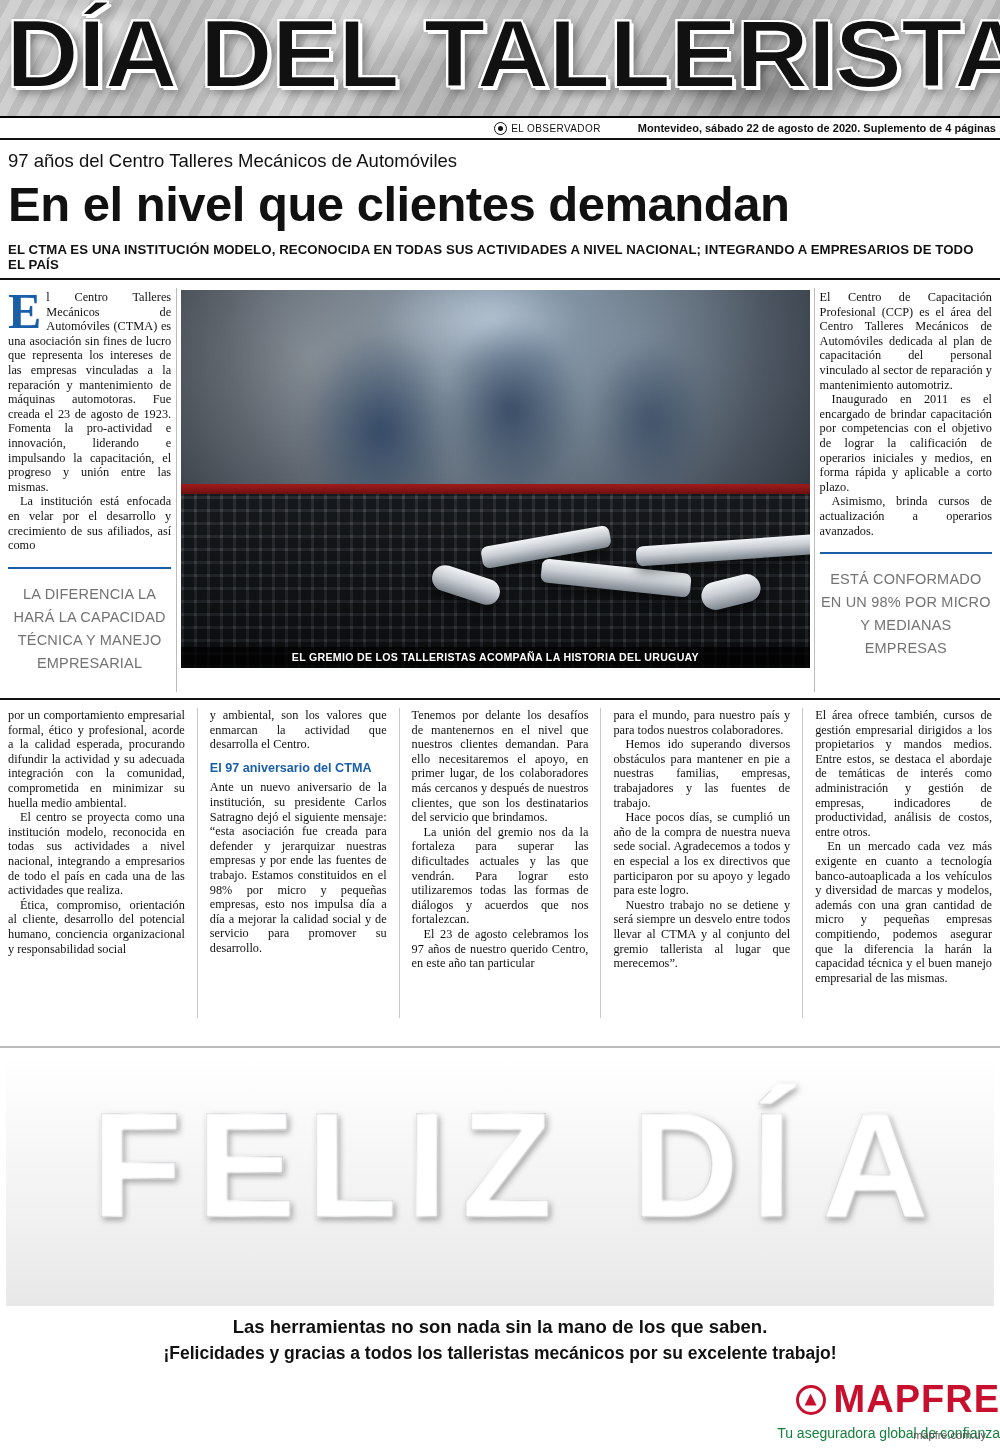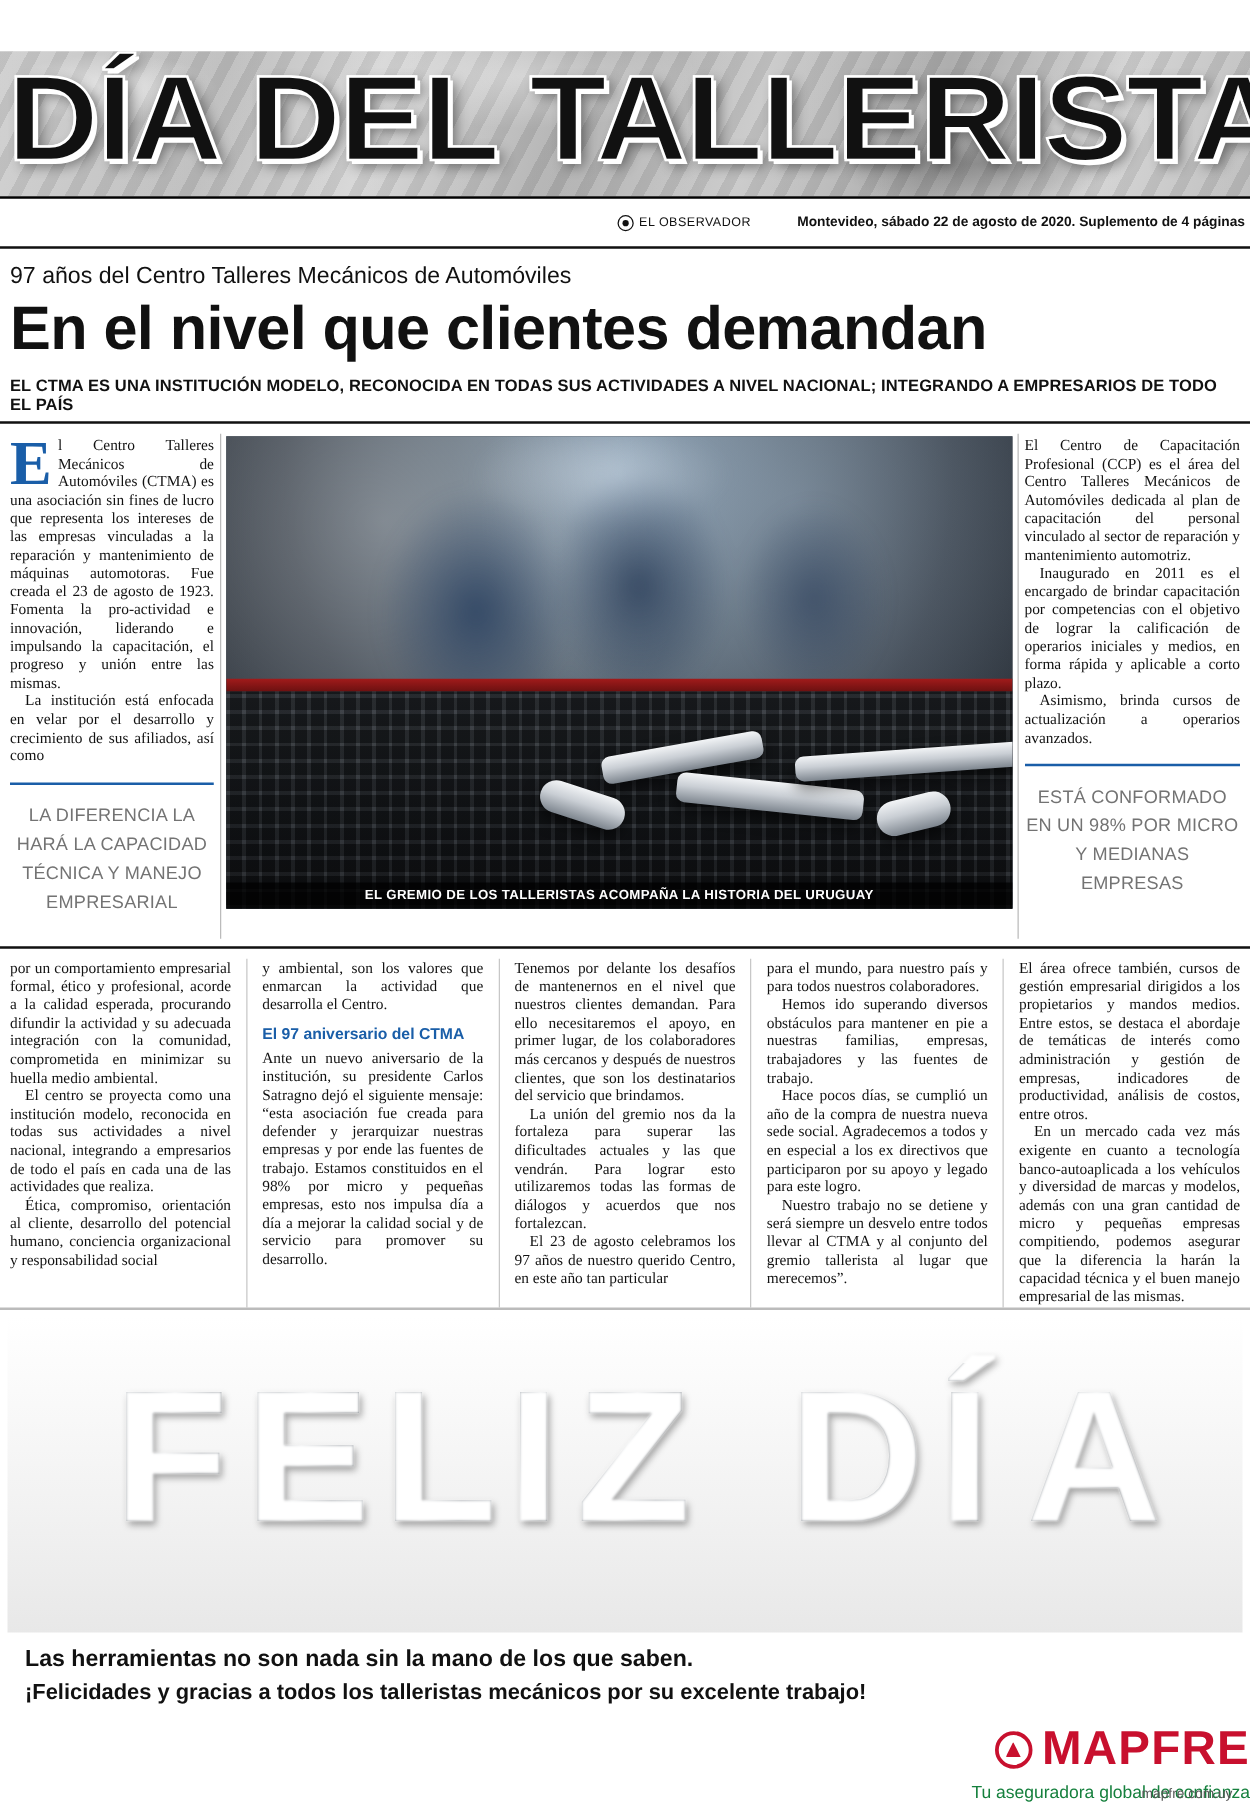--- a/index.html
+++ b/index.html
@@ -14,21 +14,20 @@
   }
 
   
   .masthead {
     position:relative;
     height:118px;
     background:
       linear-gradient(105deg,#cfcfcf 0%,#bdbdbd 18%,#d6d6d6 30%,#b0b0b0 46%,#c9c9c9 60%,#a9a9a9 74%,#d2d2d2 88%,#bcbcbc 100%);
     overflow:hidden;
     border-bottom:2px solid #000;
-    margin-top:41px;
   }
   .masthead:before{
     content:"";
     position:absolute; inset:0;
     background:
       radial-gradient(ellipse 120px 40px at 90px 30px, rgba(255,255,255,.55), transparent 70%),
       radial-gradient(ellipse 160px 50px at 780px 90px, rgba(60,60,60,.35), transparent 70%),
       radial-gradient(ellipse 200px 60px at 420px 20px, rgba(255,255,255,.35), transparent 70%),
       repeating-linear-gradient(118deg, rgba(0,0,0,.07) 0 9px, rgba(255,255,255,.06) 9px 20px);
   }
@@ -46,21 +45,21 @@
       3px 3px 0 #fff,
       -1px -1px 0 #fff,
       5px 5px 10px rgba(0,0,0,.45);
     white-space:nowrap;
     transform:scaleX(1.04);
     transform-origin:left center;
   }
 
   
   .infobar{
-    height:40px;
+    height:22px;
     display:flex;
     align-items:center;
     justify-content:flex-end;
     border-bottom:2px solid #111;
     padding-right:4px;
   }
   .obs-logo{
     display:flex; align-items:center; gap:4px;
     font-family:"Liberation Sans", sans-serif;
     font-size:10px; letter-spacing:.4px;
@@ -265,20 +264,21 @@
     text-shadow:
       0 0 2px #fff,
       2px 3px 6px rgba(0,0,0,.35);
     background:linear-gradient(100deg,#d9dde1 0%, #9aa1a8 25%, #f2f4f6 45%, #7c838b 70%, #c9ced4 100%);
     -webkit-background-clip:text;
     background-clip:text;
     color:transparent;
     line-height:1;
   }
   .ad-tagline{
+    text-align:center;
     font-family:"Liberation Sans", sans-serif;
     font-weight:bold;
     font-size:18.5px;
     line-height:26px;
     padding:8px 20px 2px 20px;
     color:#111;
   }
   .ad-tagline .l2{ font-size:17.5px; }
   .mapfre{
     text-align:right;

